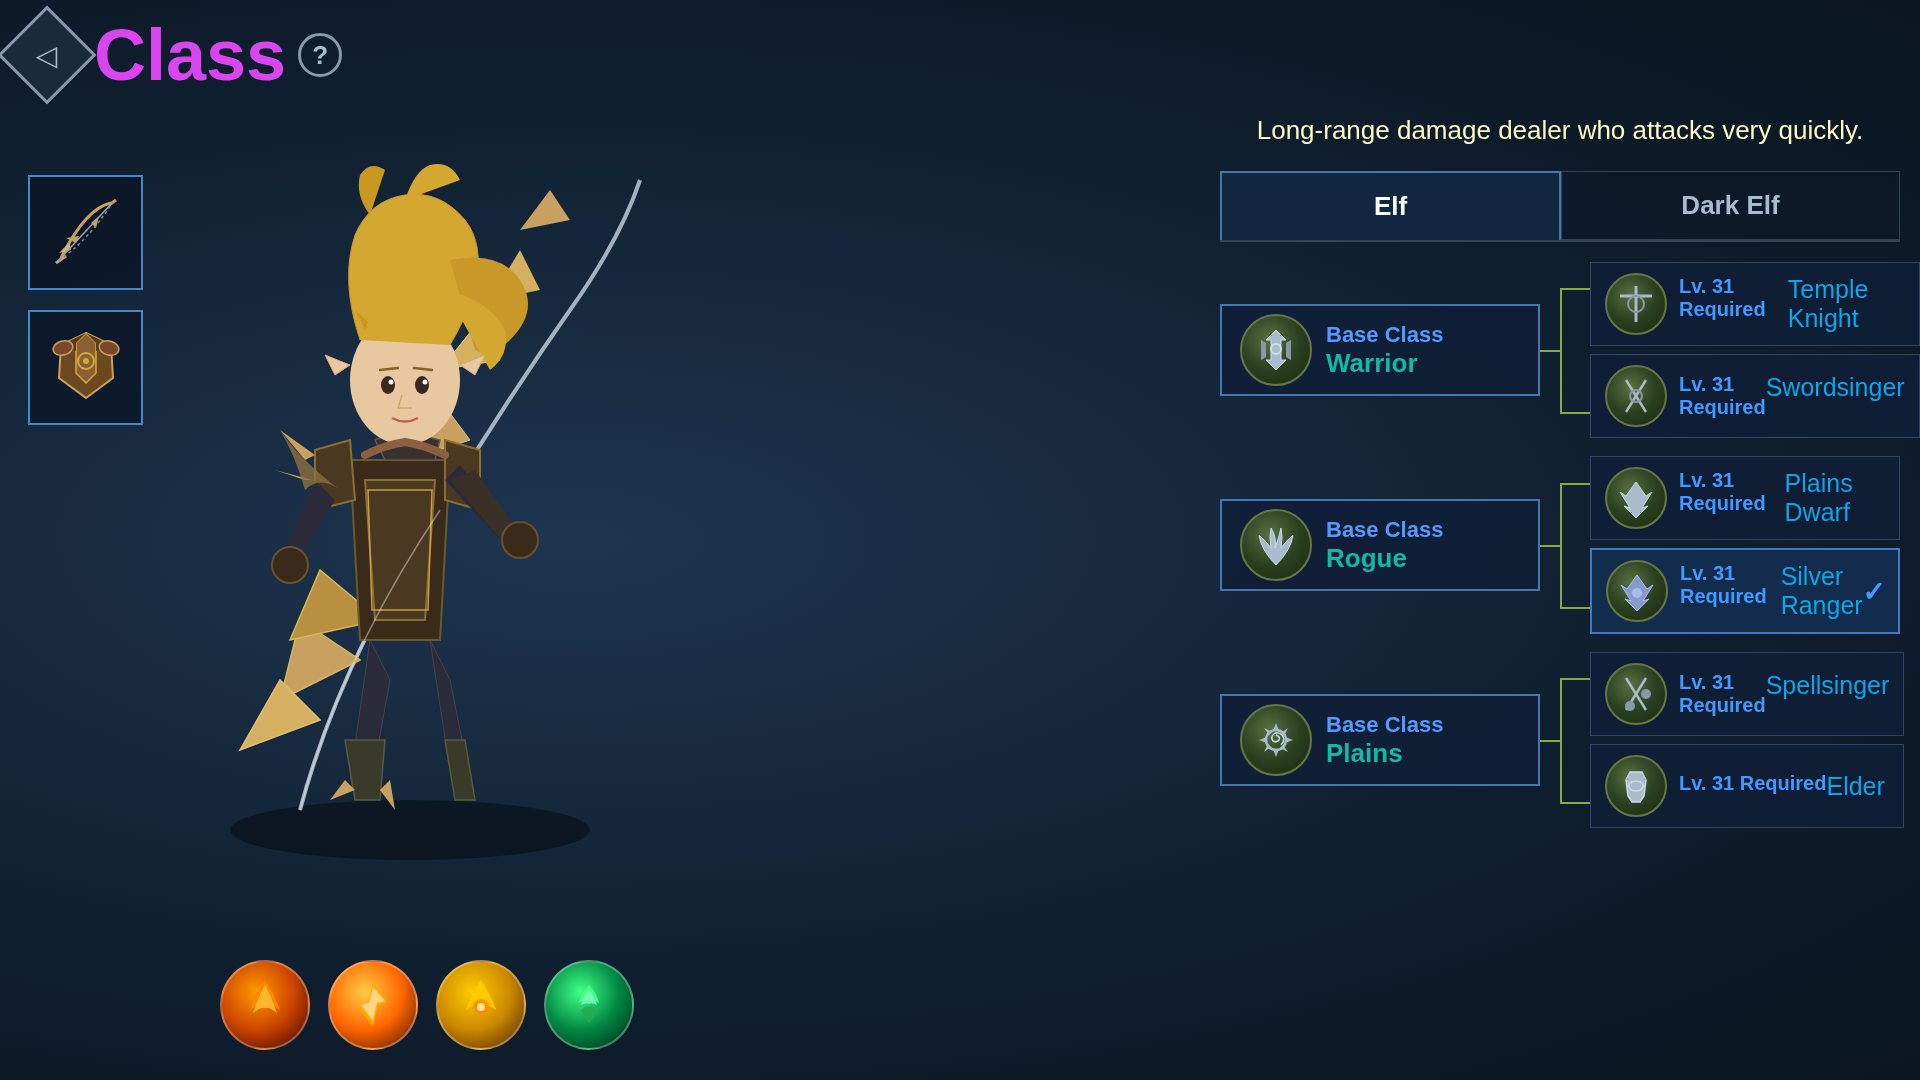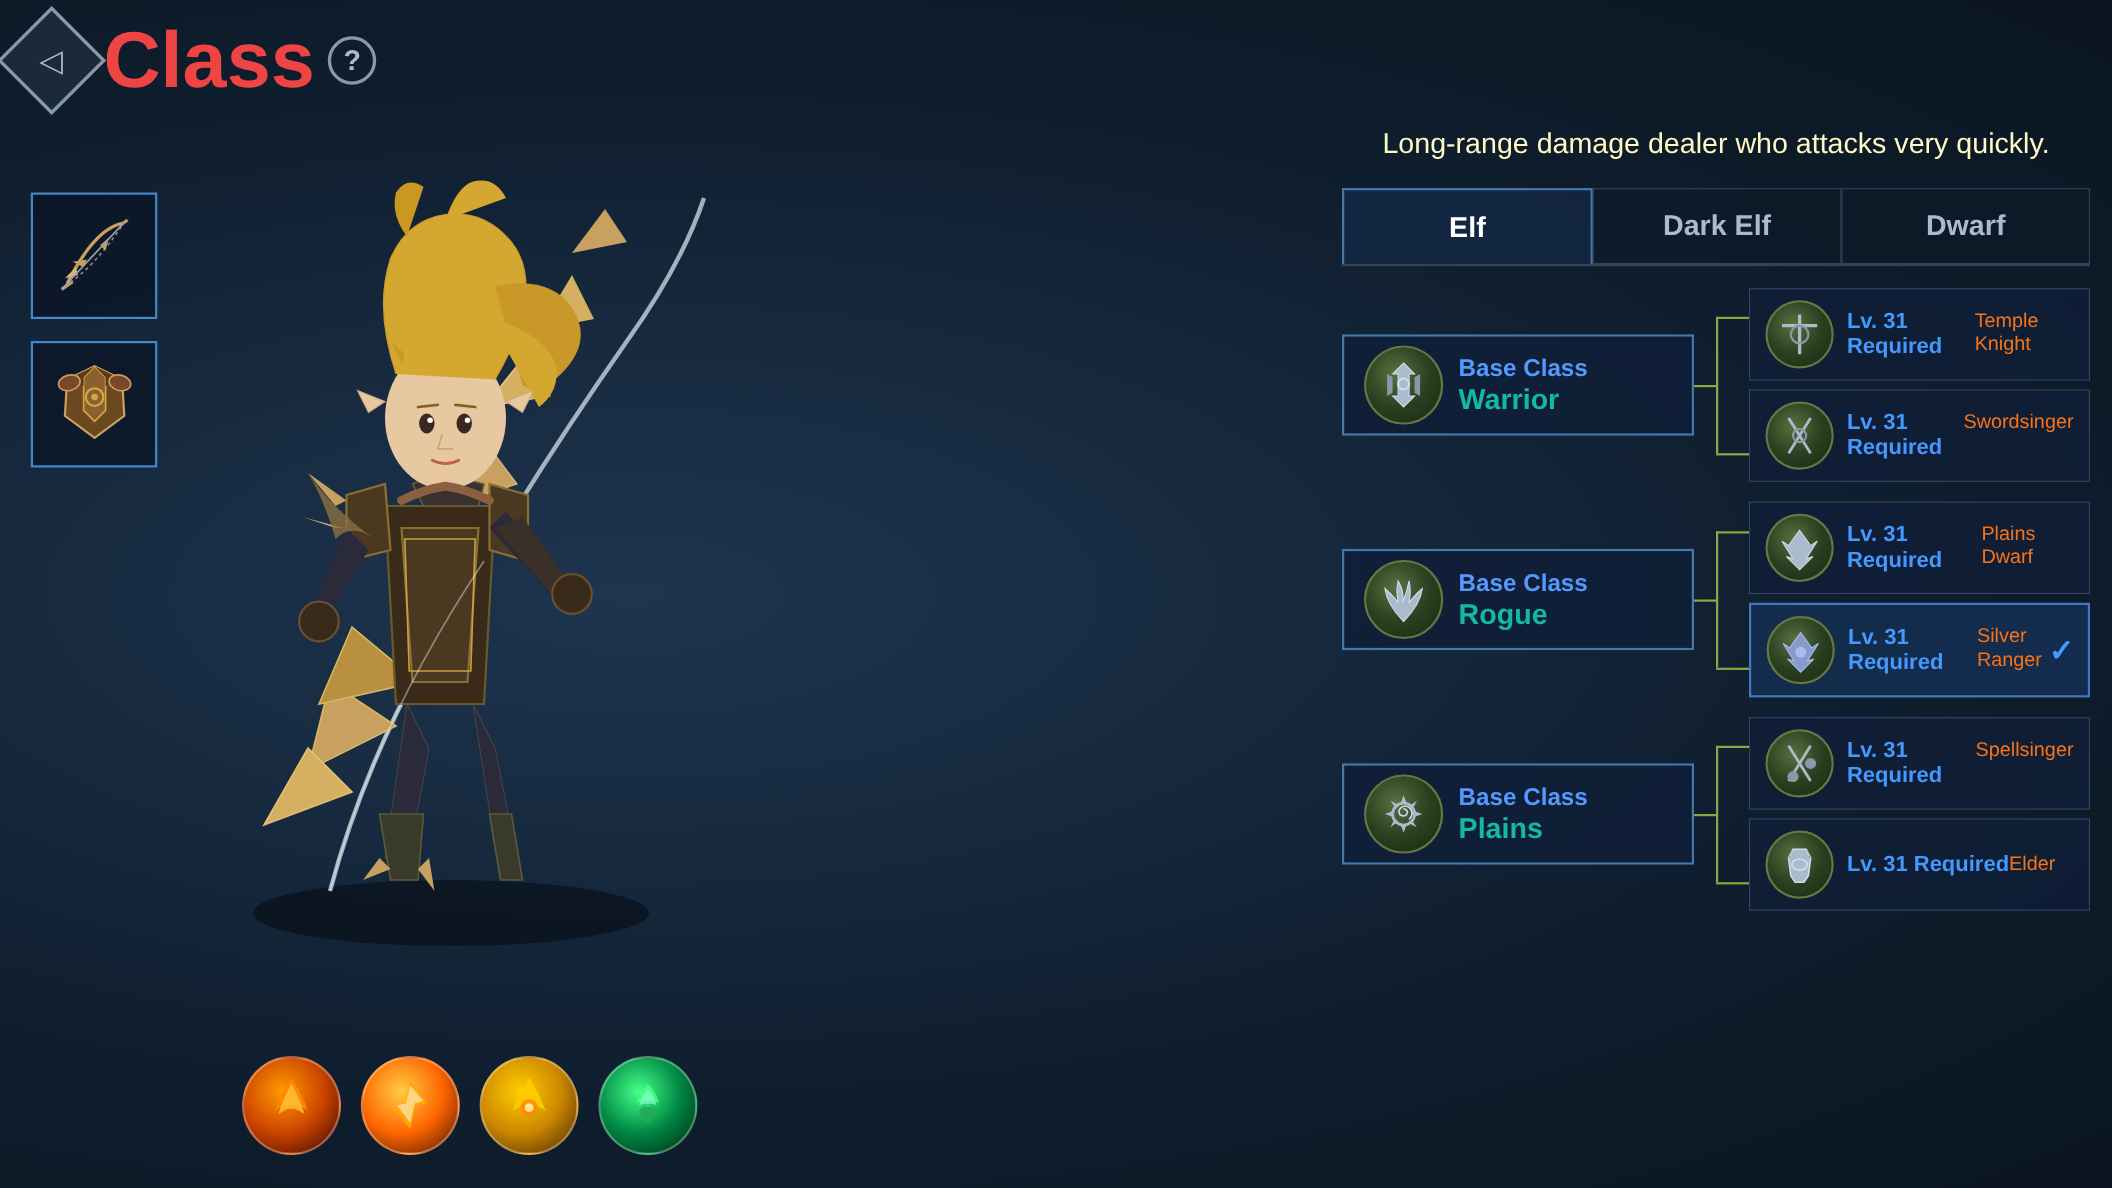--- a/index.html
+++ b/index.html
@@ -42,21 +42,21 @@
     }
     .back-diamond-inner {
       transform: rotate(-45deg);
       color: #aabbcc;
       font-size: 28px;
     }
 
     .title-text {
       font-size: 72px;
       font-weight: bold;
-      color: #ef4444;
+      color: #d946ef;
     }
 
     .help-circle {
       width: 44px;
       height: 44px;
       border-radius: 50%;
       border: 3px solid #8899aa;
       display: flex;
       align-items: center;
       justify-content: center;
@@ -261,22 +261,22 @@
       flex-direction: row;
     }
 
     .sub-req {
       font-size: 20px;
       color: #4499ff;
       font-weight: bold;
     }
 
     .sub-name {
-      font-size: 18px;
-      color: #f97316;
+      font-size: 25px;
+      color: #0ea5e9;
     }
 
     .check-mark {
       position: absolute;
       right: 12px;
       top: 50%;
       transform: translateY(-50%);
       color: #4499ff;
       font-size: 28px;
       font-weight: bold;
@@ -452,21 +452,20 @@
   </div>
 </div>
 
 <div class="right-panel">
 
   <div class="description">Long-range damage dealer who attacks very quickly.</div>
 
   <div class="race-tabs">
     <div class="race-tab active">Elf</div>
     <div class="race-tab">Dark Elf</div>
-    <div class="race-tab">Dwarf</div>
   </div>
 
   <div class="class-section">
     <div class="base-class-box">
       <div class="class-icon-circle">
         <svg width="50" height="50" viewBox="0 0 50 50">
           <path d="M25 5 L35 15 L30 15 L30 35 L35 35 L25 45 L15 35 L20 35 L20 15 L15 15 Z" fill="#aabbcc" stroke="#ccddee" stroke-width="1"></path>
           <path d="M15 18 L10 15 L10 35 L15 32 Z" fill="#8899aa"></path>
           <path d="M35 18 L40 15 L40 35 L35 32 Z" fill="#8899aa"></path>
           <circle cx="25" cy="24" r="5" fill="none" stroke="#ccddee" stroke-width="2"></circle>

